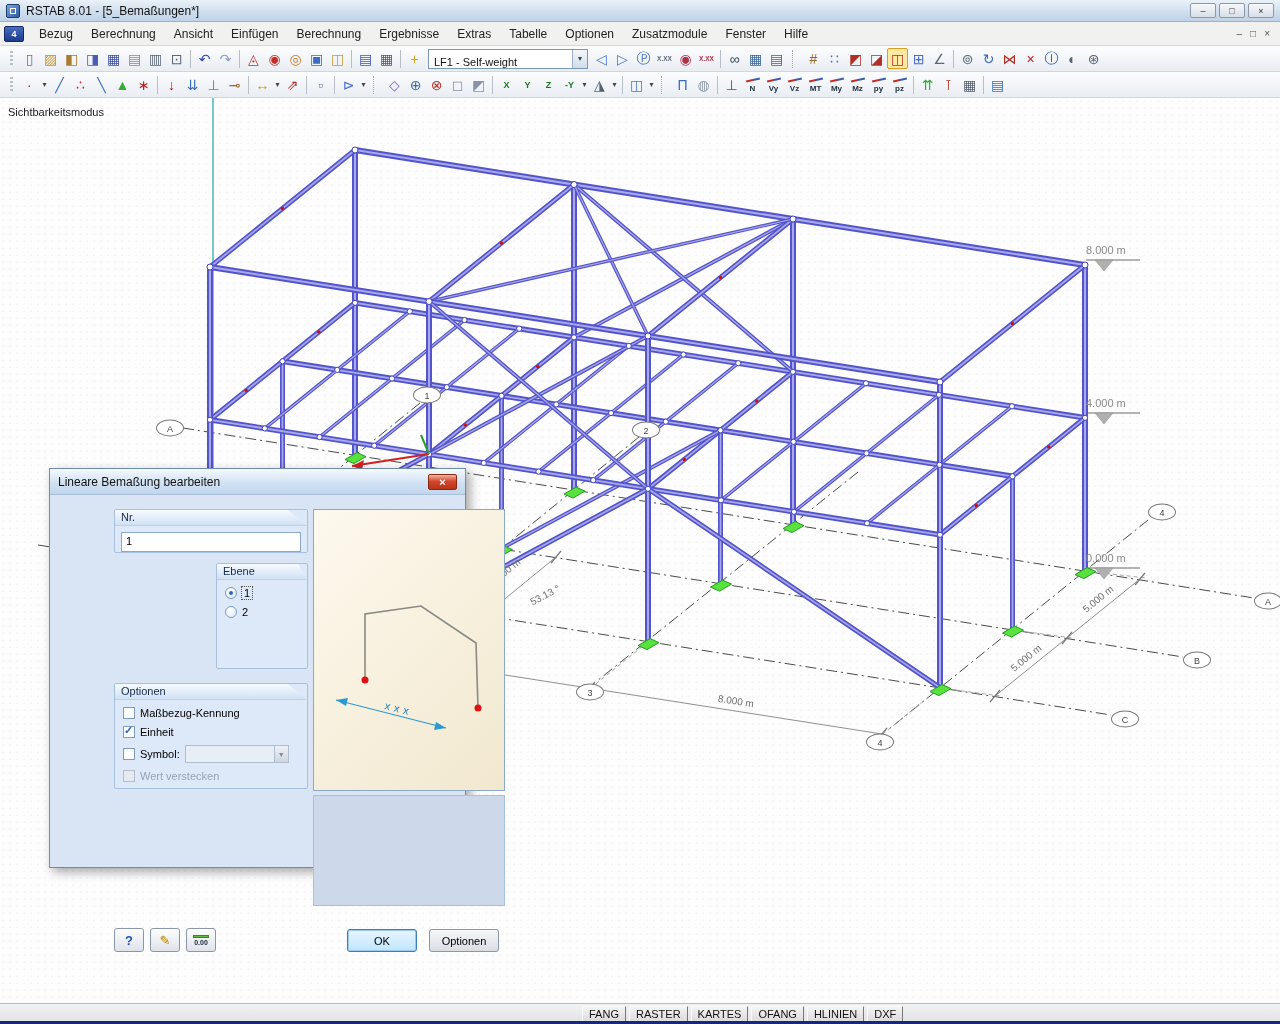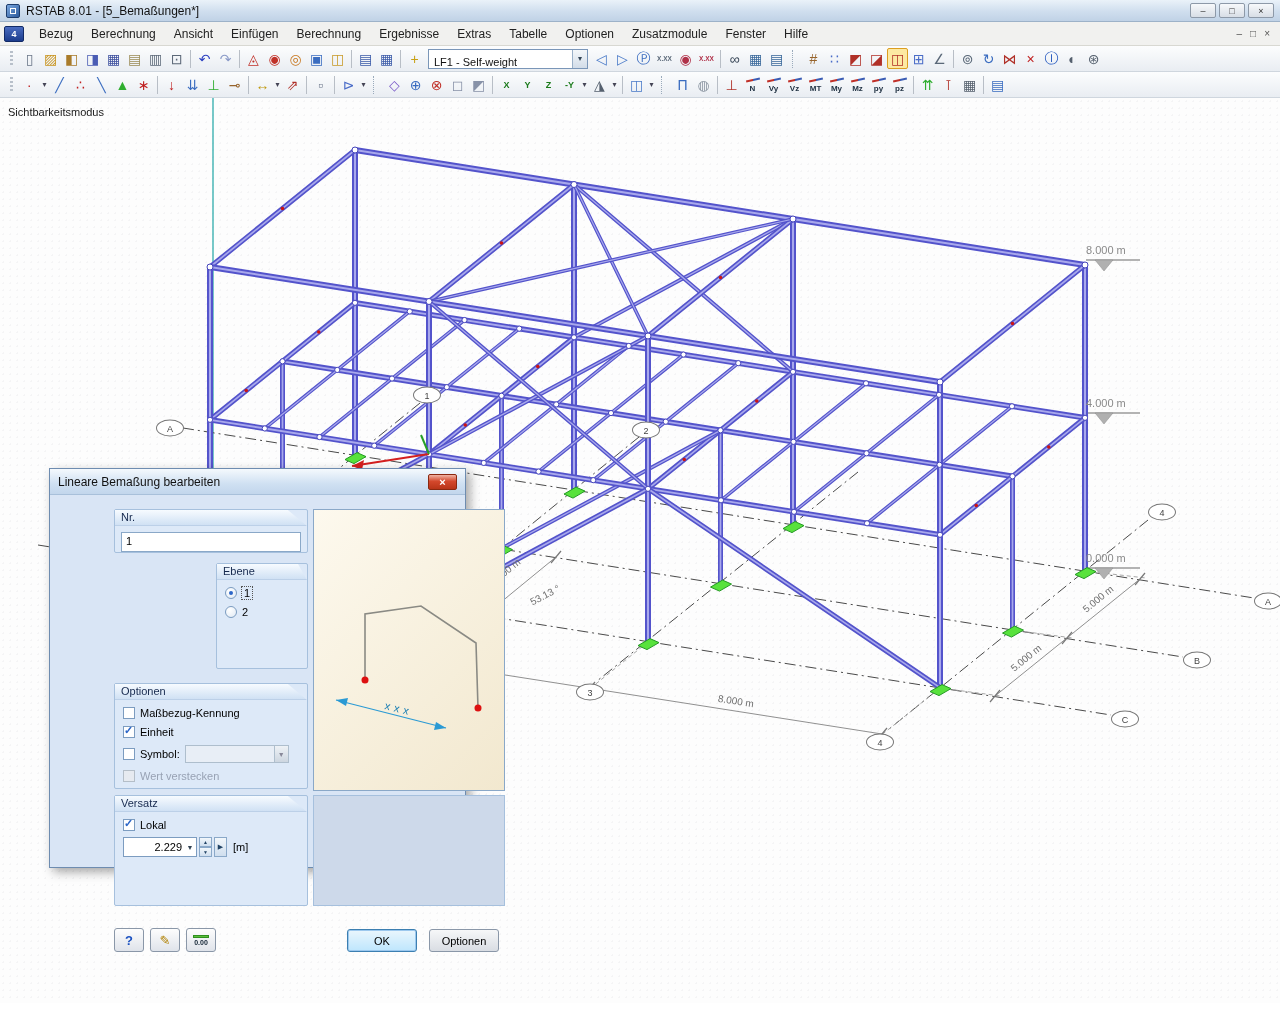--- a/index.html
+++ b/index.html
@@ -547,39 +547,20 @@
             <span class="combo2">
                 <span class="cbtn">▼</span>
               </span>
           </div>
           <div class="opt dis">
             <span class="cb dis"></span>
             <span>Wert verstecken</span>
           </div>
         </div>
 
-        <div class="grp" style="left:16px;top:300px;width:194px;height:111px;">
-          <div class="grp-h">Versatz</div>
-          <div class="opt">
-            <span class="cb on"></span>
-            <span>Lokal</span>
-          </div>
-          <div class="spinrow">
-            <span class="spinfield">
-              <span class="spinval">2.229</span>
-              <span class="spinarrow">▼</span>
-            </span>
-            <span class="spinbtns">
-              <span>▲</span>
-              <span>▼</span>
-            </span>
-            <span class="pickbtn">▶</span>
-            <span class="unitlbl">[m]</span>
-          </div>
-        </div>
 
         <div class="panel2" style="left:215px;top:300px;width:192px;height:111px;"></div>
 
         <div class="toolbtn" style="left:16px;top:433px;">
           <span style="font-size:13px;font-weight:bold;color:#1a50c0;">?</span>
         </div>
         <div class="toolbtn" style="left:52px;top:433px;">
           <span style="font-size:13px;color:#b08000;">✎</span>
         </div>
         <div class="toolbtn" style="left:88px;top:433px;">
@@ -587,13 +568,21 @@
               <i></i>
               <b>0.00</b>
             </span>
         </div>
         <div class="btn default" style="left:249px;top:434px;">OK</div>
         <div class="btn" style="left:331px;top:434px;">Optionen</div>
       </div>
     </div>
   </div>
 
+  <div class="statusbar" id="statusbar">
+      <span class="stoggle">FANG</span>
+      <span class="stoggle">RASTER</span>
+      <span class="stoggle">KARTES</span>
+      <span class="stoggle">OFANG</span>
+      <span class="stoggle">HLINIEN</span>
+      <span class="stoggle">DXF</span>
+    </div>
 </div>
 
 </body></html>

